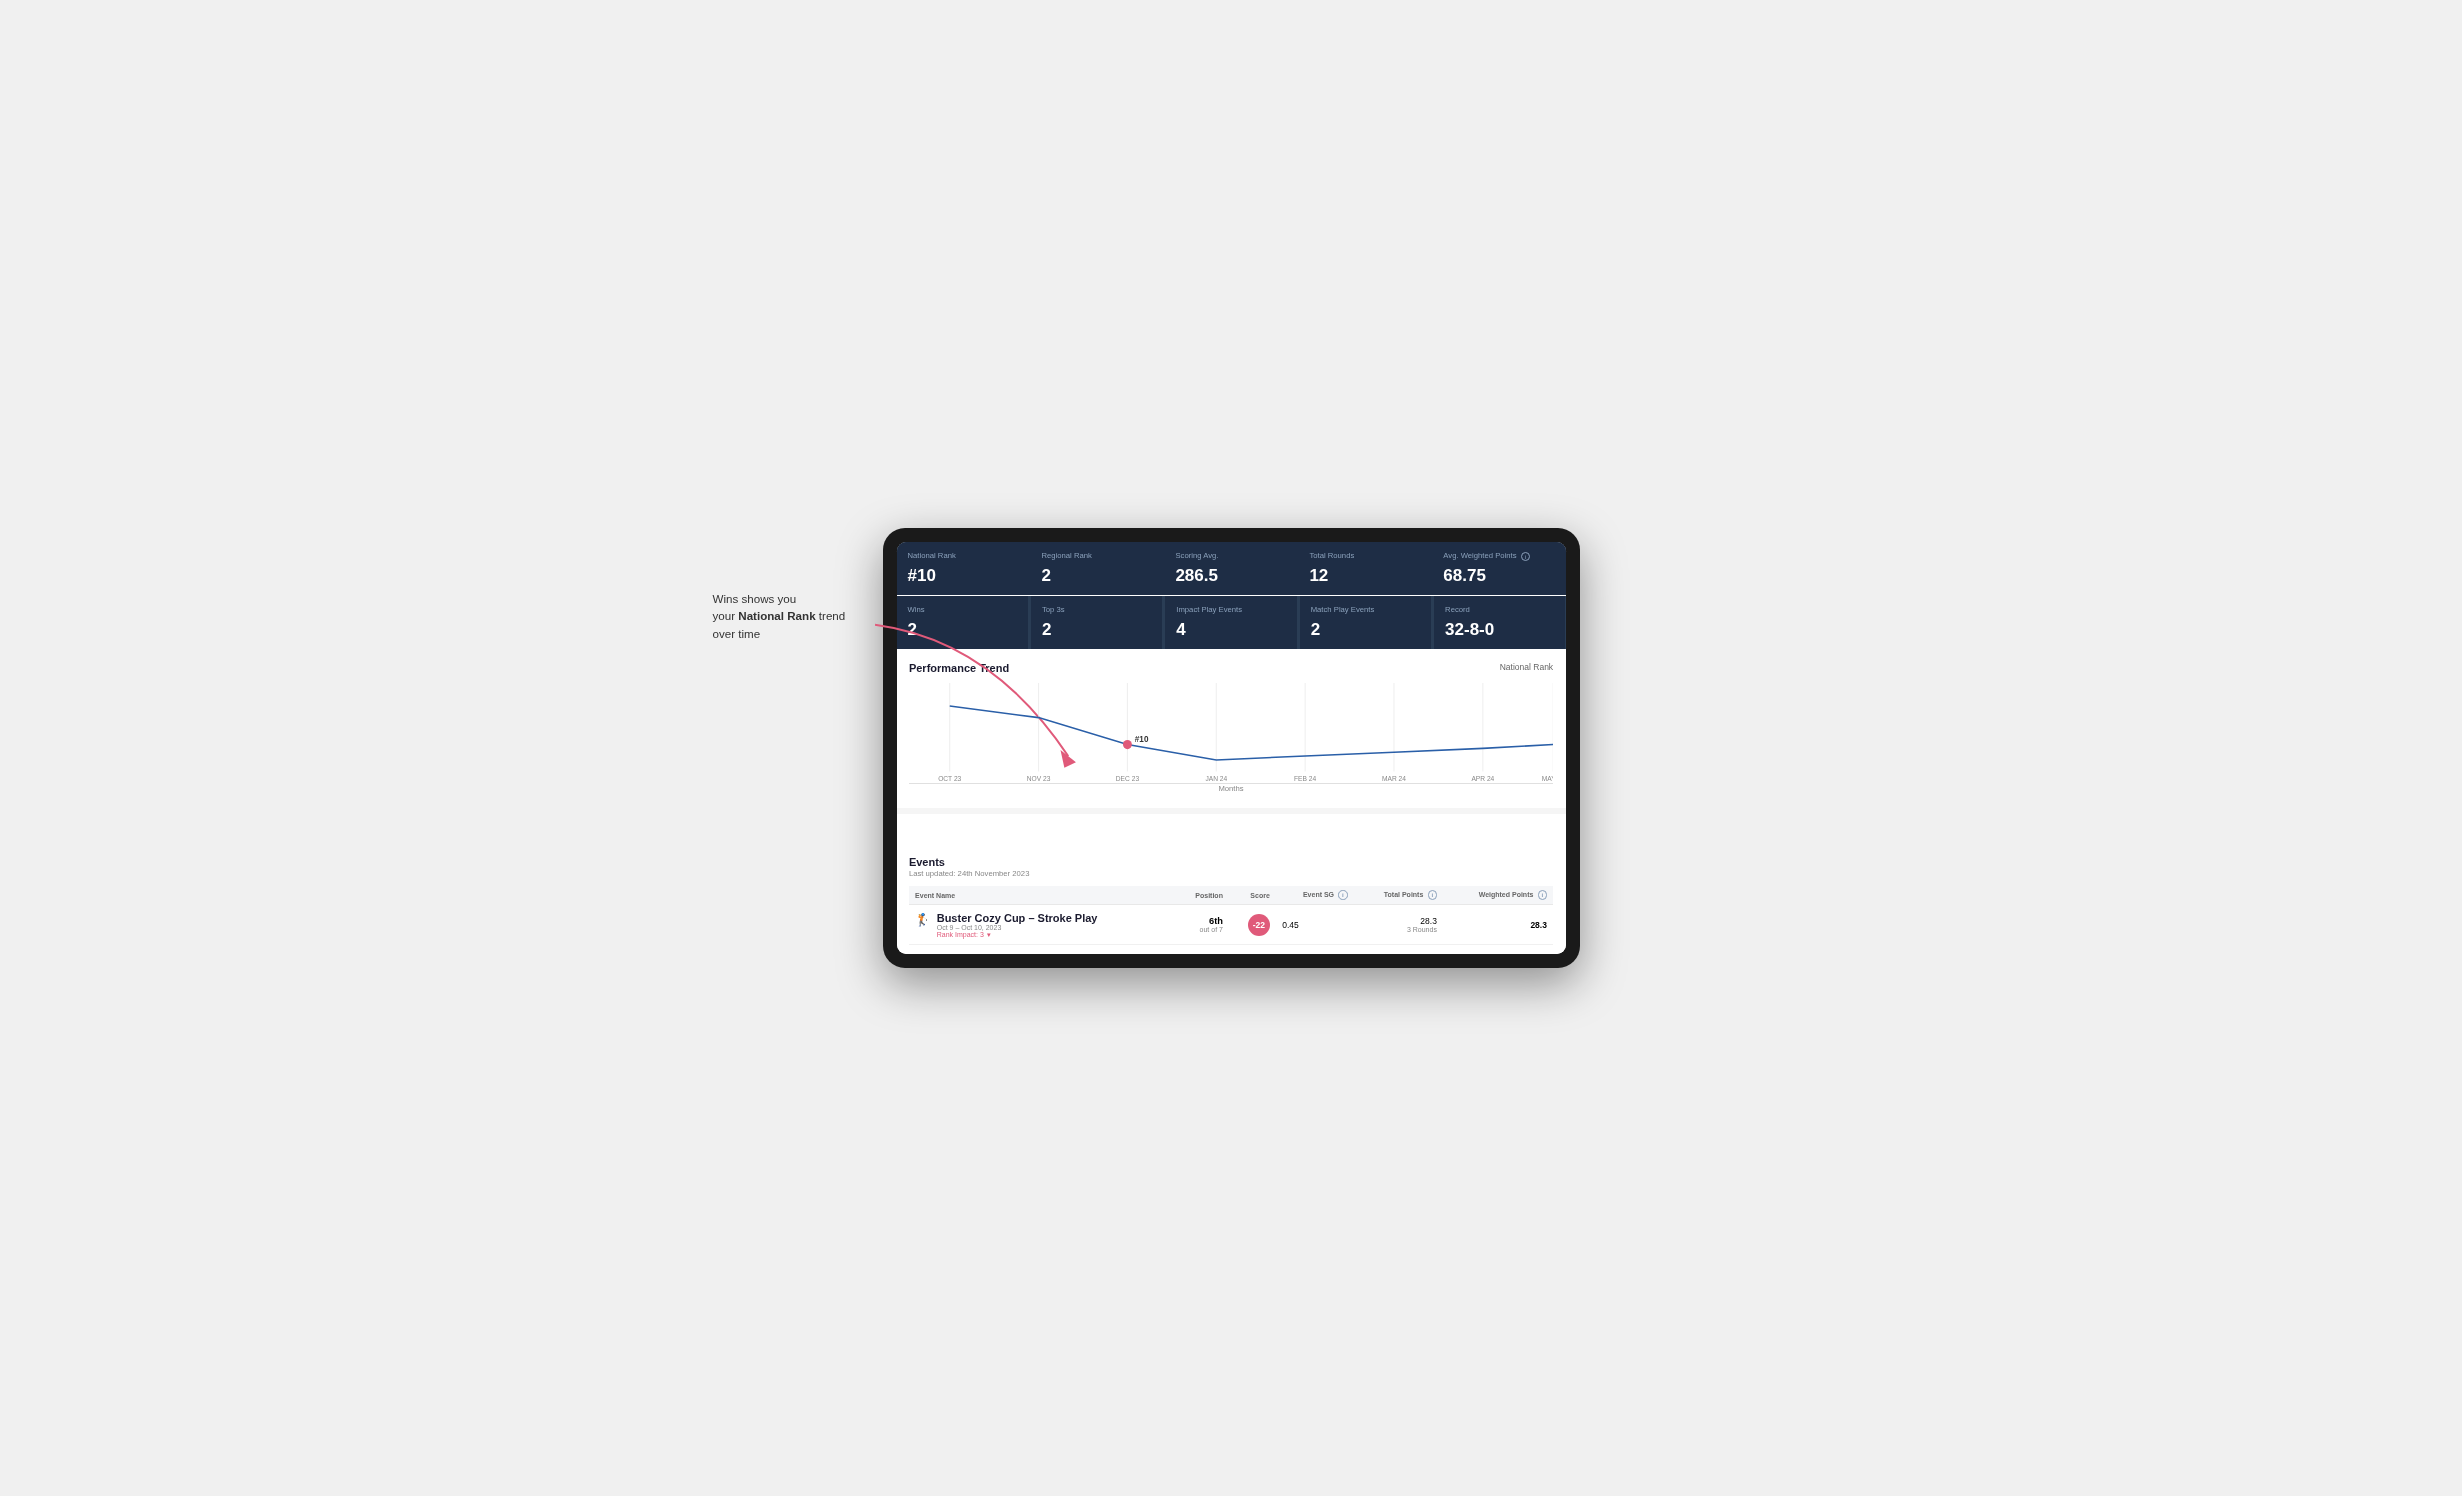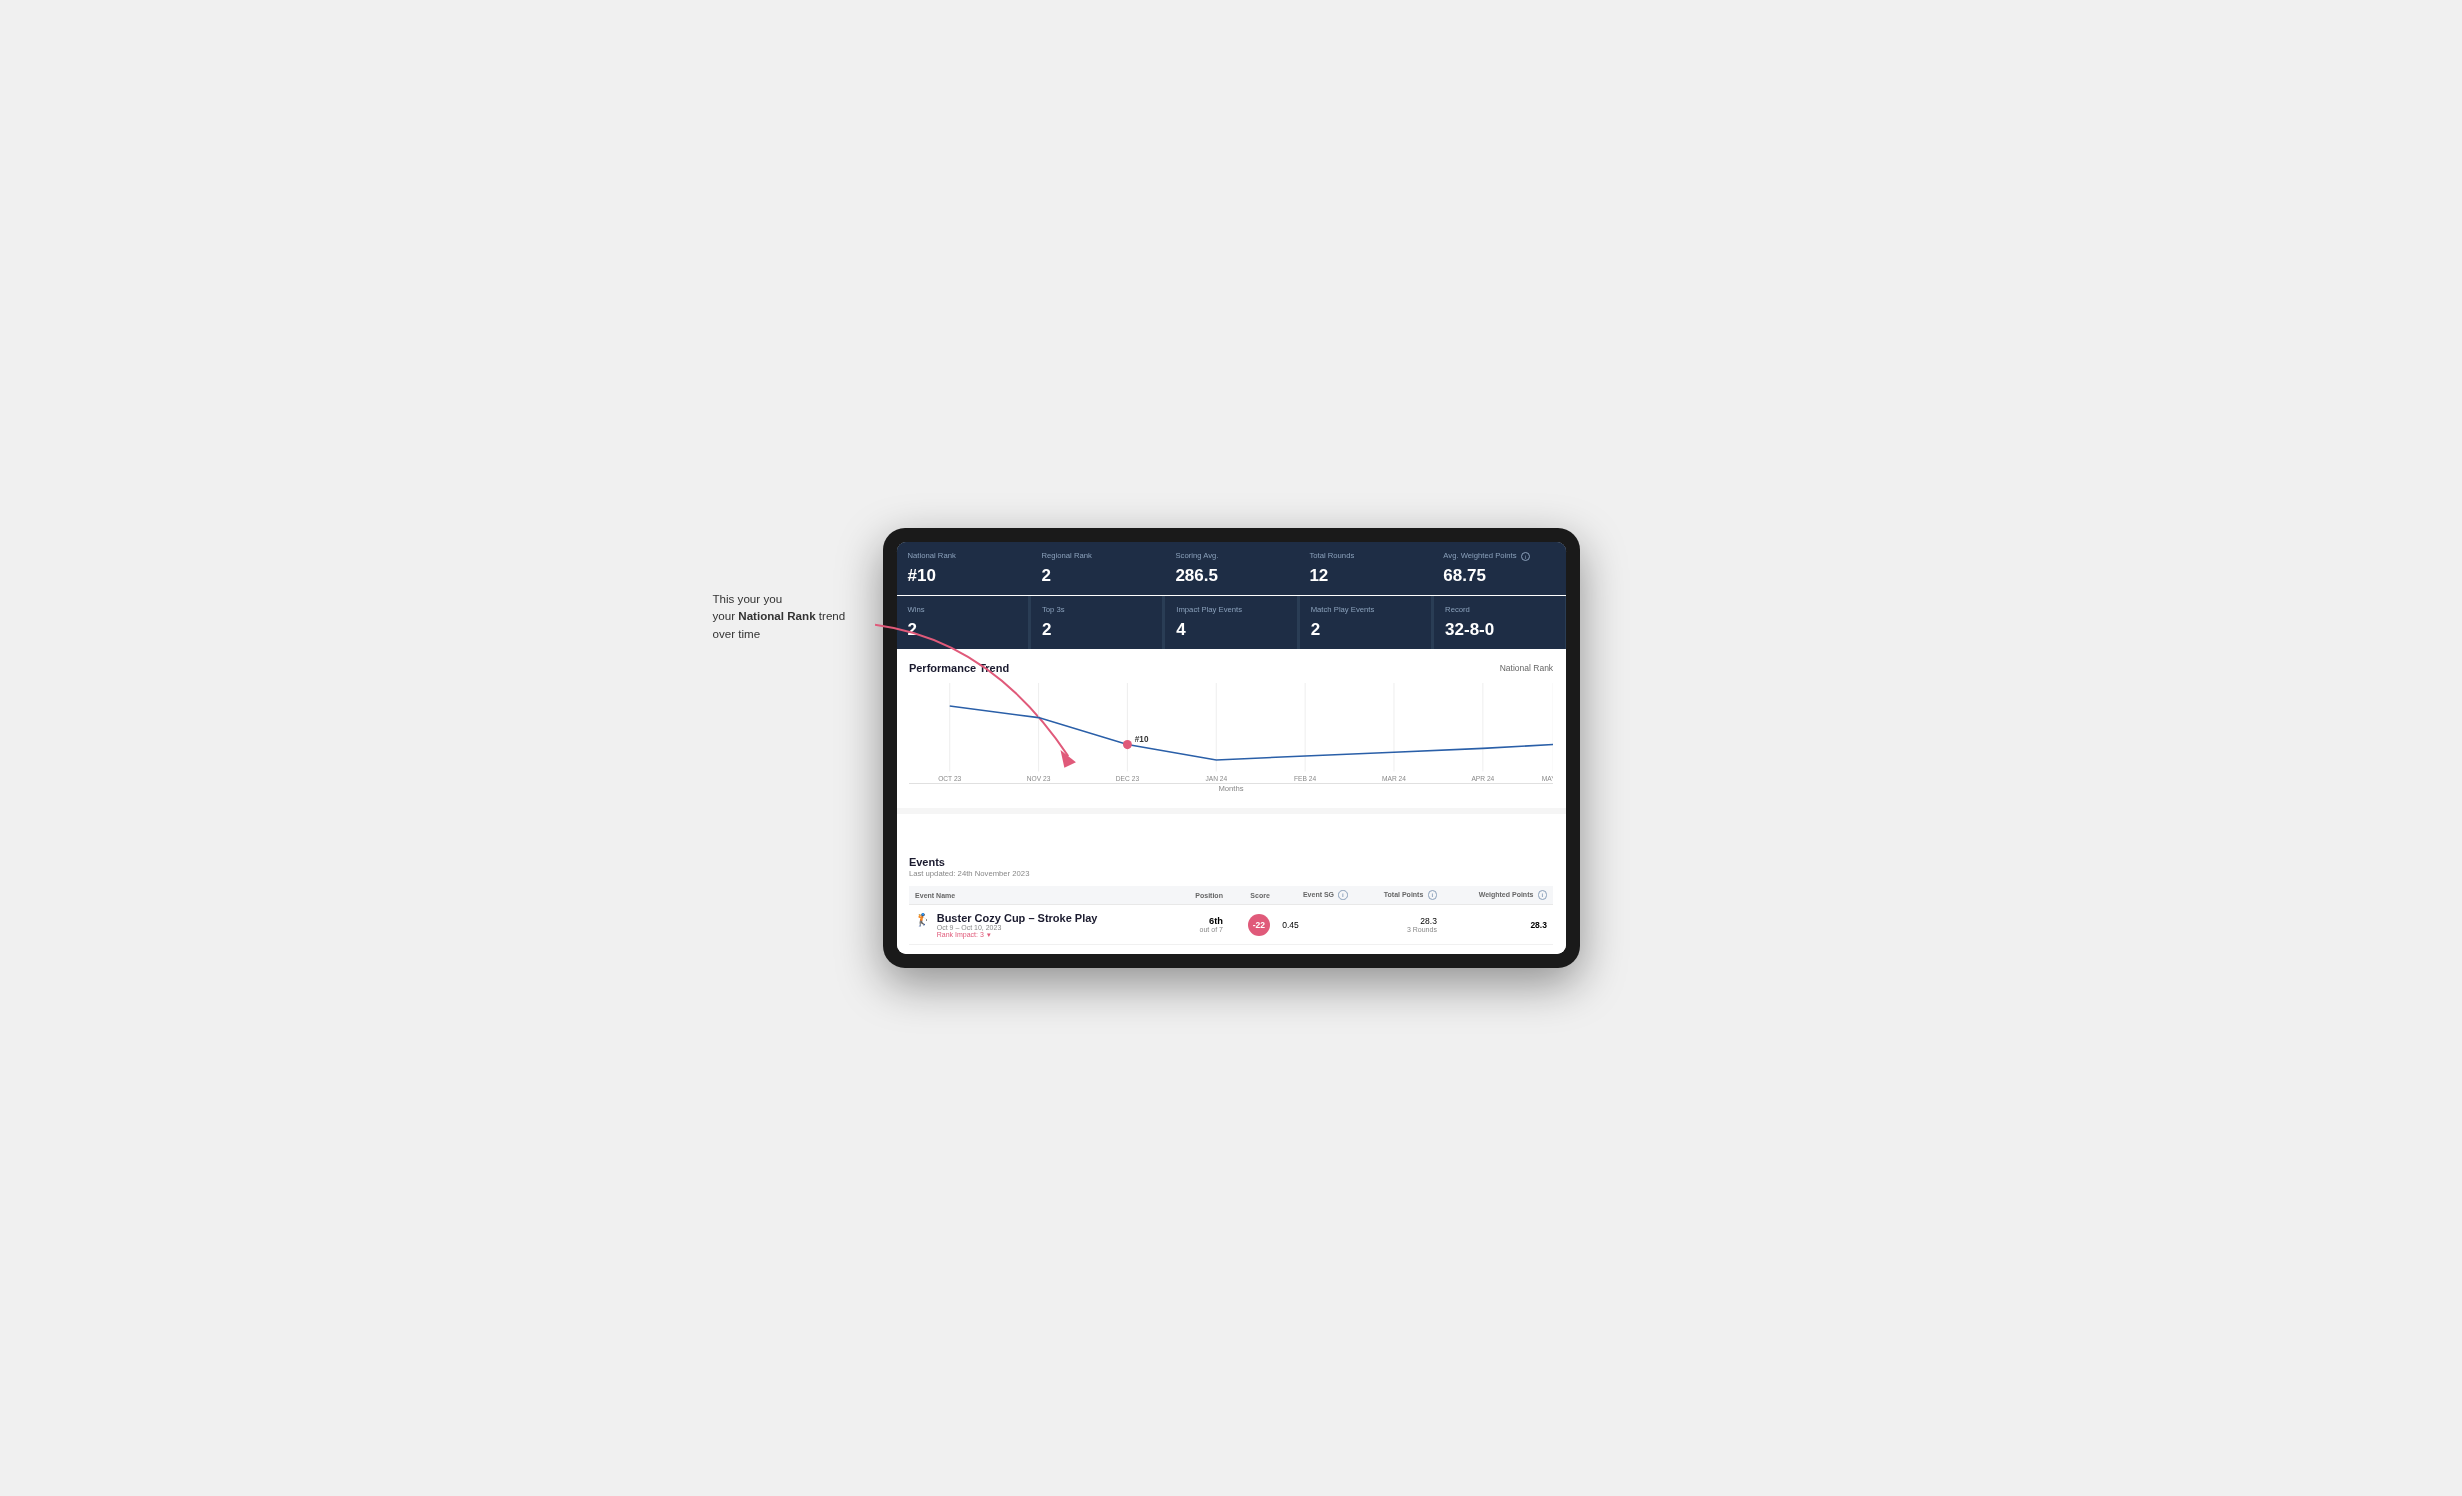--- a/index.html
+++ b/index.html
@@ -102,21 +102,20 @@
     }
 
     .performance-section {
       padding: 12.4px;
       background: #fff;
     }
 
     .performance-header {
       display: flex;
       justify-content: space-between;
-      align-items: center;
       margin-bottom: 9.3px;
     }
 
     .performance-title {
       font-size: 11px;
       font-weight: 700;
       color: #1a1a2e;
     }
 
     .performance-label {
@@ -248,21 +247,21 @@
       font-size: 6.2px;
       color: #e05a7a;
     }
   </style>
 </head>
 <body>
 
 <div class="scene">
 
   <div class="annotation">
-    <span>This your you</span><br>
+    <span>Wins shows you</span><br>
     <span>your </span><strong>National Rank</strong><span> trend over time</span>
   </div>
 
   <svg class="arrow-line" viewBox="0 0 280 220" fill="none" xmlns="http://www.w3.org/2000/svg">
     <path d="M 10 10 Q 160 30 260 180" stroke="#e05a7a" stroke-width="2.5" fill="none"></path>
     <polygon points="250,172 270,188 255,195" fill="#e05a7a"></polygon>
   </svg>
 
   <div class="tablet">
     <div class="tablet-screen">

